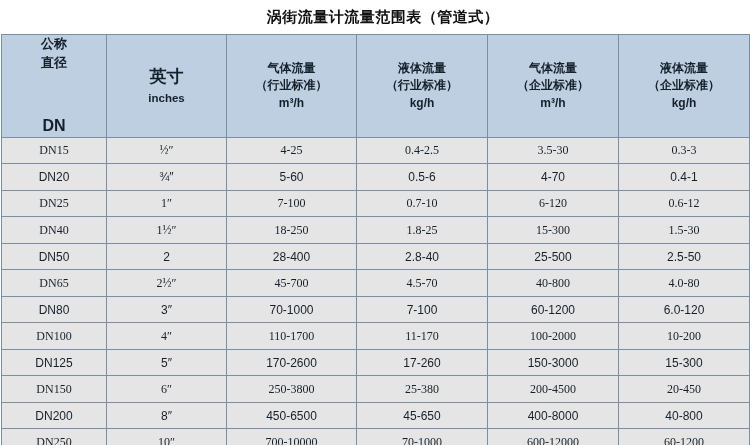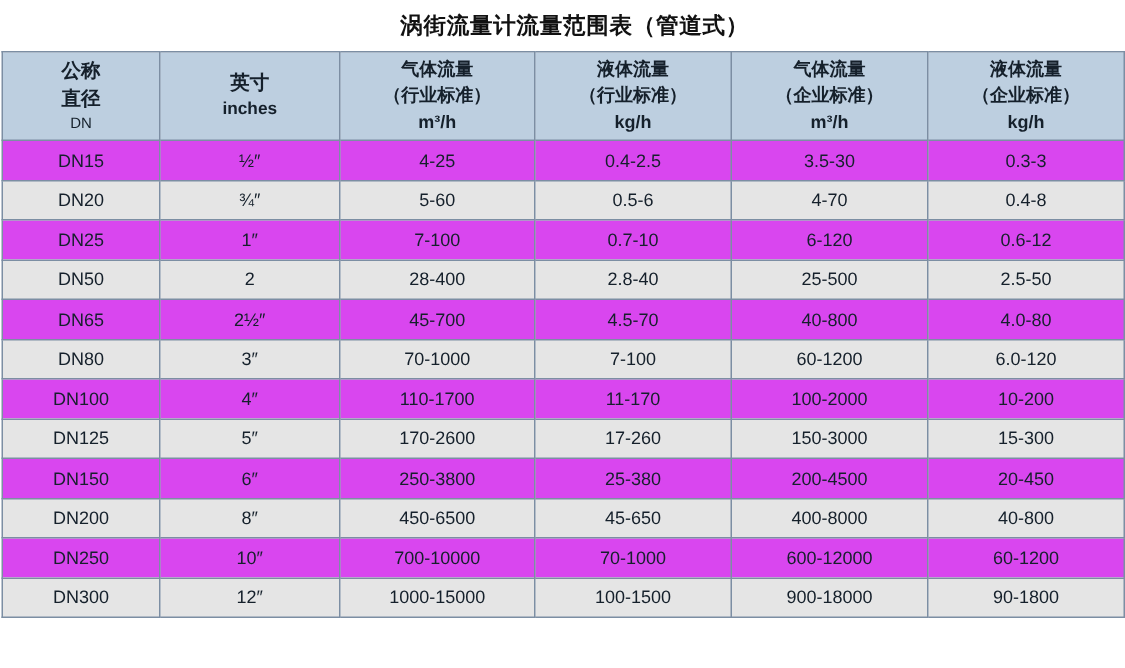--- a/index.html
+++ b/index.html
@@ -49,28 +49,29 @@
     font-weight: bold;
     height: 58px;
     line-height: 1.45;
     font-size: 12.5px;
   }
   thead th .hl {
     display: block;
   }
   thead th.col-dn .l1 { font-size: 13px; }
   thead th.col-dn .l2 { font-size: 13px; }
-  thead th.col-dn .l3 { font-size: 10px; font-weight: normal; }
-  thead th.col-inch .l1 { font-size: 13px; }
+  thead th.col-dn .l3 { font-size: 16px; font-weight: bold; margin-top: 41px; }
+  thead th.col-inch .l1 { font-size: 17px; }
   thead th.col-inch .l2 { font-size: 11.5px; font-weight: bold; }
   tbody td {
     height: 25.5px;
   }
   tbody tr.odd td {
-    background: #d946ef;
+    background: #e5e5e5;
+    font-family: Liberation Serif, serif;
   }
   tbody tr.even td {
     background: #e5e5e5;
   }
   td.c-dn {
     font-size: 12.5px;
   }
   td.c-inch {
     font-size: 12.5px;
   }
@@ -132,30 +133,38 @@
           <td>0.4-2.5</td>
           <td>3.5-30</td>
           <td>0.3-3</td>
         </tr>
         <tr class="even">
           <td class="c-dn">DN20</td>
           <td class="c-inch">¾″</td>
           <td>5-60</td>
           <td>0.5-6</td>
           <td>4-70</td>
-          <td>0.4-8</td>
+          <td>0.4-1</td>
         </tr>
         <tr class="odd">
           <td class="c-dn">DN25</td>
           <td class="c-inch">1″</td>
           <td>7-100</td>
           <td>0.7-10</td>
           <td>6-120</td>
           <td>0.6-12</td>
         </tr>
+        <tr class="odd">
+          <td class="c-dn">DN40</td>
+          <td class="c-inch">1½″</td>
+          <td>18-250</td>
+          <td>1.8-25</td>
+          <td>15-300</td>
+          <td>1.5-30</td>
+        </tr>
         <tr class="even">
           <td class="c-dn">DN50</td>
           <td class="c-inch">2</td>
           <td>28-400</td>
           <td>2.8-40</td>
           <td>25-500</td>
           <td>2.5-50</td>
         </tr>
         <tr class="odd">
           <td class="c-dn">DN65</td>

